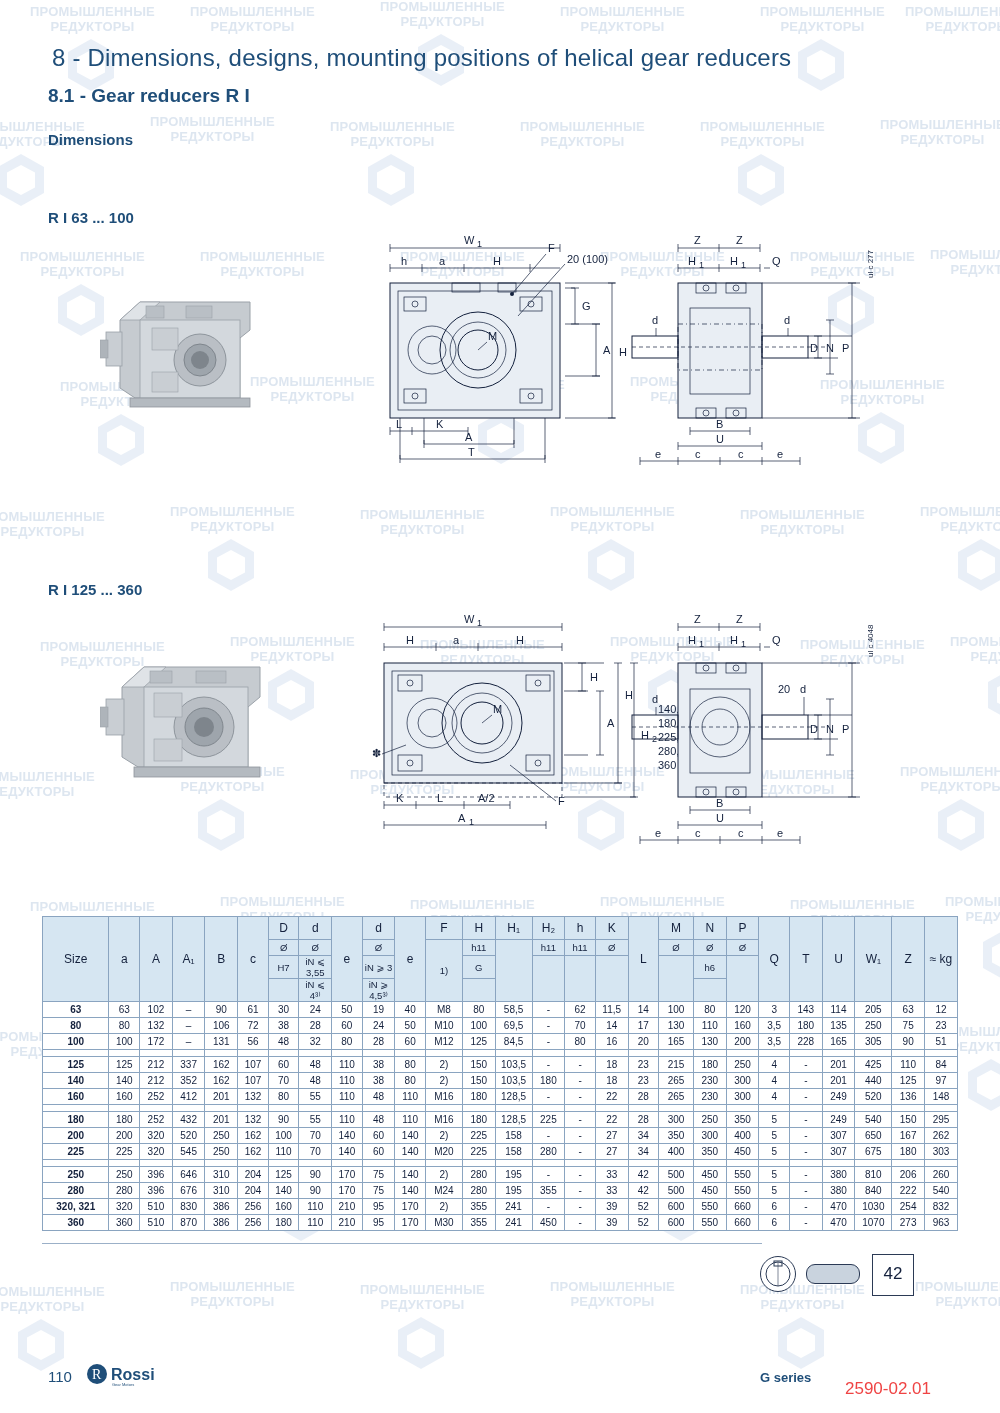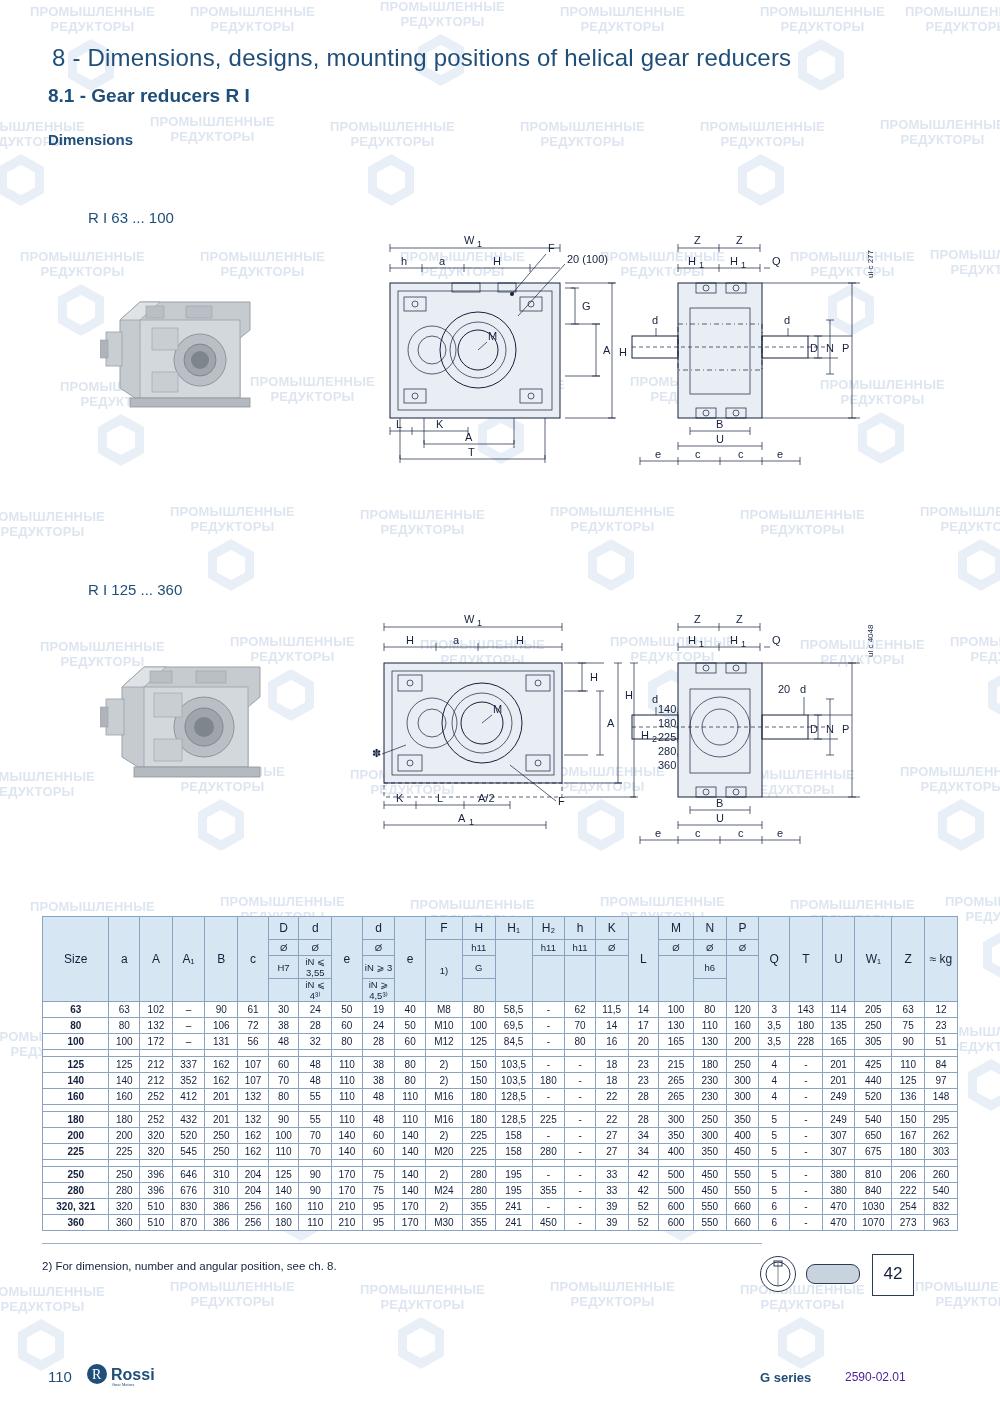--- a/index.html
+++ b/index.html
@@ -44,21 +44,21 @@
   }
   .h2{
     position:absolute;left:48px;top:85px;
     font-size:19px;font-weight:700;color:#1f4e79;
   }
   .h3{
     position:absolute;left:48px;top:131px;
     font-size:15px;font-weight:700;color:#1f4e79;
   }
   .sec-title{
-    position:absolute;font-size:15px;font-weight:400;color:#1f4e79;margin-left:40px;
+    position:absolute;font-size:15px;font-weight:700;color:#1f4e79;
   }
   #sec1-title{left:48px;top:209px;}
   #sec2-title{left:48px;top:581px;}
 
   
   .photo{position:absolute;}
   #photo1{left:100px;top:280px;width:180px;height:140px;}
   #photo2{left:100px;top:645px;width:185px;height:145px;}
 
   
@@ -98,21 +98,21 @@
   #sym-circle{left:0;top:4px;width:34px;height:34px;border-radius:50%;}
   #sym-key{left:46px;top:12px;width:52px;height:18px;border-radius:9px;background:#c9d3de;}
   #sym-frame{left:112px;top:2px;width:40px;height:40px;}
   #sym-frame span{position:absolute;left:0;right:0;top:9px;text-align:center;font-size:17px;color:#14213d;}
 
   
   #footer{position:absolute;left:0;top:1360px;width:1000px;height:40px;}
   #page-no{position:absolute;left:48px;top:8px;font-size:15px;color:#1f4e79;}
   #logo{position:absolute;left:85px;top:2px;width:85px;height:26px;}
   #series{position:absolute;left:760px;top:10px;font-size:13px;font-weight:700;color:#1f4e79;}
-  #docid{position:absolute;left:845px;top:10px;font-size:12px;color:#4c1d95;}
+  #docid{position:absolute;left:845px;top:19px;font-size:17px;color:#ef4444;}
 
   .lbl{font-family:"Liberation Sans", sans-serif;font-size:11px;fill:#14213d;}
   .lbl-s{font-size:9px;fill:#14213d;}
   .ln{stroke:#14213d;stroke-width:1;fill:none;}
   .ln-t{stroke:#14213d;stroke-width:.7;fill:none;}
   .dash{stroke:#14213d;stroke-width:.7;fill:none;stroke-dasharray:5 3 1 3;}
   .hid{stroke:#14213d;stroke-width:.7;fill:none;stroke-dasharray:4 3;}
   .fillg{fill:#e9eef4;stroke:#14213d;stroke-width:1;}
   .vtxt{font-size:8px;fill:#14213d;}
 </style>
@@ -1261,21 +1261,20 @@
             <td>1070</td>
             <td>273</td>
             <td>963</td>
           </tr>
         </tbody>
     </table>
   </div>
 
   <div class="notes-rule"></div>
   <div id="notes">
-    <div class="line">2) For dimension, number and angular position, see ch. 8.</div>
   </div>
 
   <div id="symbols">
     <div class="sym-box" id="sym-circle">
       <svg viewBox="0 0 34 34" width="34" height="34">
           <circle cx="17" cy="17" r="12" fill="none" stroke="#2b3a55" stroke-width="1"></circle>
           <rect x="13" y="4" width="8" height="5" fill="none" stroke="#2b3a55" stroke-width="1"></rect>
           <line x1="17" y1="5" x2="17" y2="29" stroke="#2b3a55" stroke-width=".6"></line>
         </svg>
     </div>

